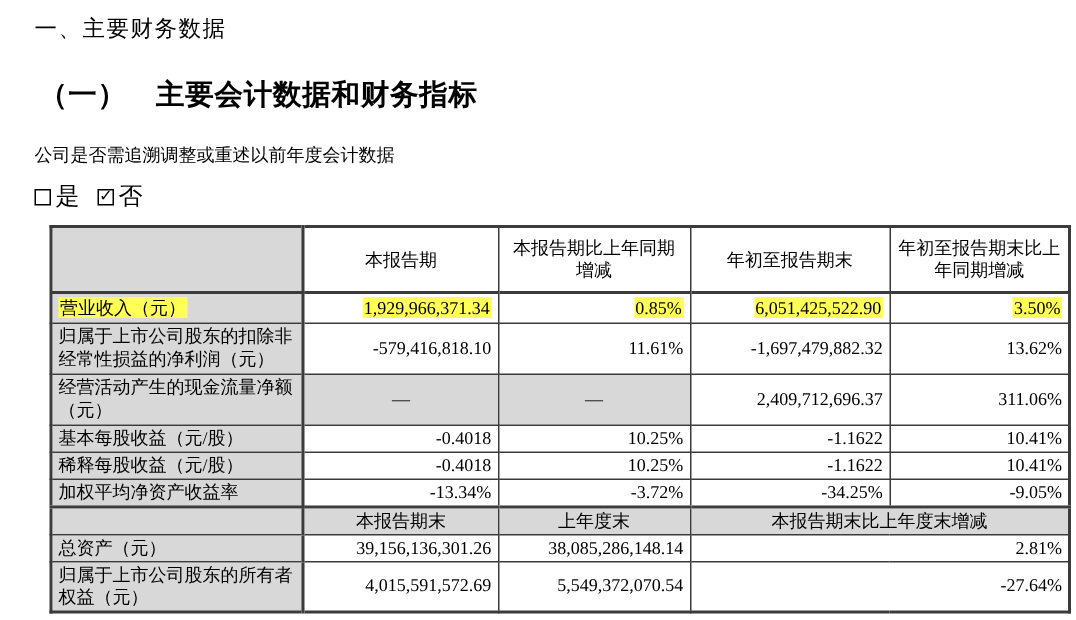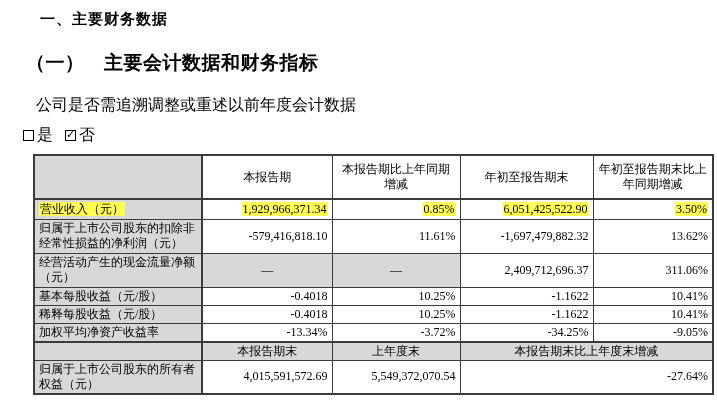--- a/index.html
+++ b/index.html
@@ -2,23 +2,23 @@
 <html><head>
 <meta charset="utf-8">
 <style>
   html,body { margin:0; padding:0; }
   body {
     width:717px; height:413px; background:#ffffff; color:#000;
     font-family:"Liberation Serif","DejaVu Serif",serif;
     overflow:hidden;
   }
   .page { padding:6px 0 0 22px; }
-  .h1 { font-size:15px; font-weight:bold; margin:4px 0 0 18px; letter-spacing:1px; }
+  .h1 { font-size:15px; font-weight:normal; margin:4px 0 0 1px; letter-spacing:1px; }
   .h2 { font-size:19px; font-weight:bold; margin:21px 0 0 4px; letter-spacing:0.5px; }
-  .q  { font-size:16px; margin:19px 0 0 14px; }
+  .q  { font-size:12px; margin:19px 0 0 1px; }
   .opts { font-size:16px; margin:9px 0 0 1px; }
   .opt { margin-right:8px; }
   .cbx {
     display:inline-block; width:9px; height:9px; border:1px solid #000;
     position:relative; top:1px; margin-right:3px;
   }
   .cbx.checked::after {
     content:"✓"; position:absolute; left:0px; top:-3px;
     font-size:11px; font-family:"DejaVu Sans",sans-serif;
   }
@@ -110,20 +110,26 @@
       <td class="val">-3.72%</td>
       <td class="val">-34.25%</td>
       <td class="val">-9.05%</td>
     </tr>
     <tr style="height:18px">
       <td class="gray"></td>
       <td class="c gray">本报告期末</td>
       <td class="c gray">上年度末</td>
       <td class="c gray" colspan="2">本报告期末比上年度末增减</td>
     </tr>
+    <tr style="height:18px">
+      <td class="lbl">总资产（元）</td>
+      <td class="val">39,156,136,301.26</td>
+      <td class="val">38,085,286,148.14</td>
+      <td class="val" colspan="2">2.81%</td>
+    </tr>
     <tr style="height:30px">
       <td class="lbl">归属于上市公司股东的所有者权益（元）</td>
       <td class="val">4,015,591,572.69</td>
       <td class="val">5,549,372,070.54</td>
       <td class="val" colspan="2">-27.64%</td>
     </tr>
   </tbody>
     </table>
 </div>
 

